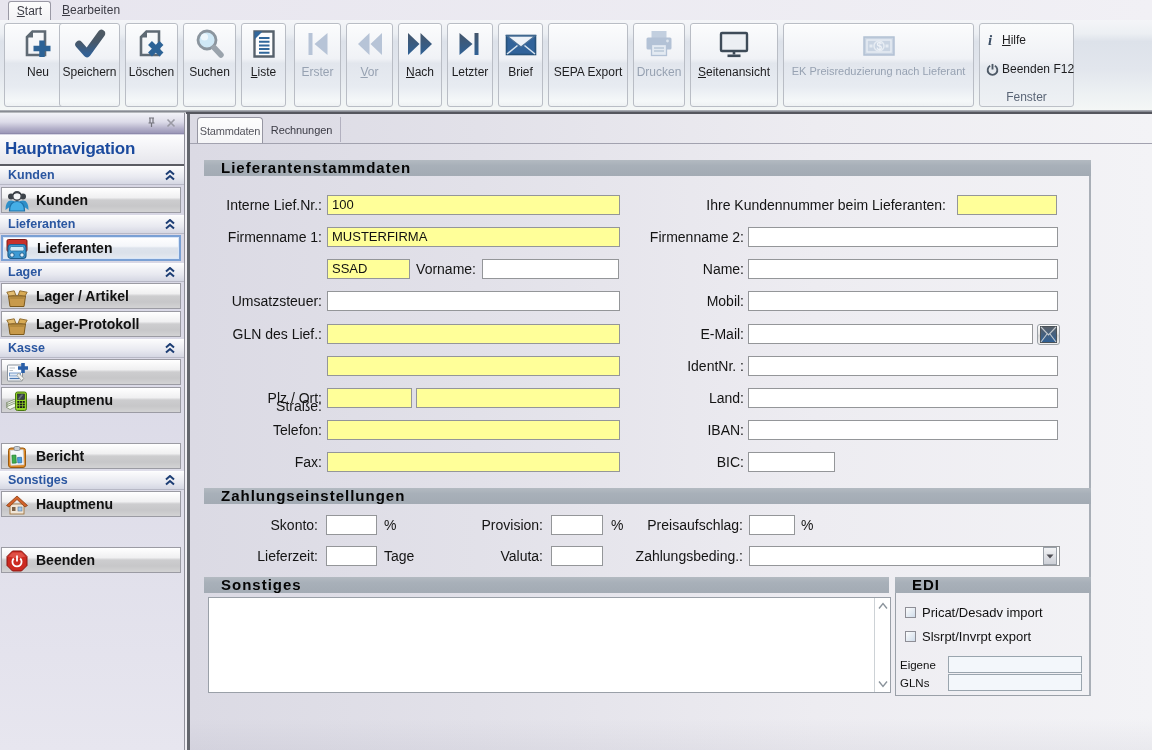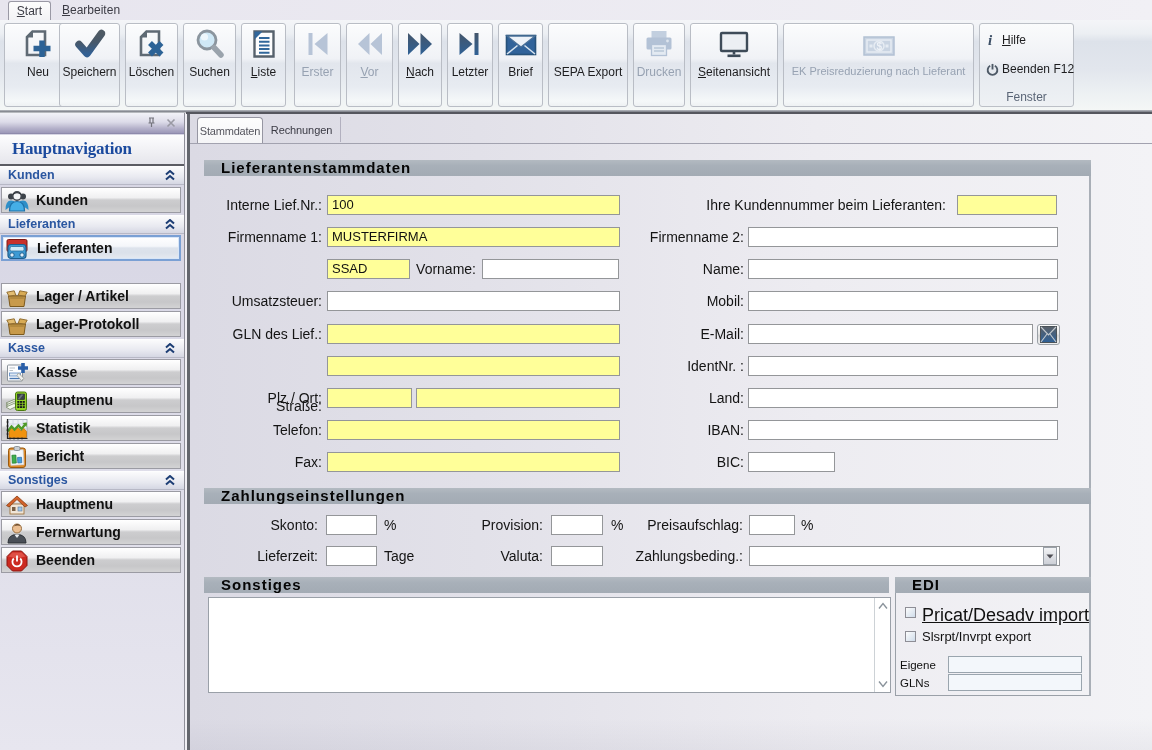--- a/index.html
+++ b/index.html
@@ -23,21 +23,21 @@
 .rbtn.noico .lbl { top:41px; }
 
 
 #grpFenster { position:absolute; left:979px; top:3px; width:95px; height:84px; border:1px solid #bcc0c7; border-radius:3px; background:linear-gradient(180deg,#fafbfc 0%,#eff1f5 45%,#e5e9ef 52%,#eef1f4 100%); }
 #grpFenster .cap { position:absolute; bottom:2px; left:0; width:100%; text-align:center; font-size:12px; color:#5a6576; }
 #grpFenster .row { position:absolute; left:22px; font-size:12px; color:#1d1d1f; white-space:nowrap; }
 
 
 #navpanel { left:0; top:113px; width:185px; height:637px; background:linear-gradient(180deg,#d6d5e3 0%,#dbdae7 40%,#e7e6ef 100%); border-right:1px solid #8f8f99; }
 #navtop { left:0; top:0px; width:184px; height:21px; background:linear-gradient(180deg,#f2f2f8 0%,#dddce9 45%,#b3b0c9 78%,#9c98b8 100%); border-bottom:1px solid #8e8aac; }
-#navtitle { left:0; top:22px; width:184px; height:31px; background:linear-gradient(180deg,#fdfdfe,#e6e6ec); border-bottom:2px solid #5b5c63; font-size:17px; font-weight:bold; color:#1b4a9e; line-height:27px; padding-left:12px; letter-spacing:-0.2px;font-family:Liberation Serif, serif; }
+#navtitle { left:0; top:22px; width:184px; height:31px; background:linear-gradient(180deg,#fdfdfe,#e6e6ec); border-bottom:2px solid #5b5c63; font-size:17px; font-weight:bold; color:#1b4a9e; line-height:27px; padding-left:5px; letter-spacing:-0.2px; }
 .ghead { position:absolute; left:0; width:184px; height:19px; background:linear-gradient(180deg,#fbfbfc 0%,#e8e9f0 60%,#d5d7e3 100%); border-top:1px solid #fdfdfe; border-bottom:1px solid #b7b8c6; font-size:12.5px; font-weight:bold; color:#2a56a0; line-height:17px; padding-left:8px; }
 .ghead svg { position:absolute; right:8px; top:3px; }
 .nitm { position:absolute; left:1px; width:180px; height:26px; border:1px solid #9b9ba3; background:linear-gradient(180deg,#ffffff 0%,#f0f0f1 40%,#cdcdcf 50%,#c7c7c9 75%,#d3d3d4 100%); }
 .nitm .t { position:absolute; left:34px; top:0; font-size:14px; font-weight:bold; color:#111; line-height:24px; white-space:nowrap; }
 .nitm svg, .nitm .ico { position:absolute; left:3px; top:1px; }
 .nitm.sel { border:2px solid #7aa0d4; background:linear-gradient(180deg,#ffffff 0%,#f4f6fa 42%,#dde3ec 50%,#dbe1ea 72%,#e6eaf1 100%); box-shadow:inset 0 0 0 1px #d8e6f8; }
 .nitm.sel .t { line-height:22px; }
 .nitm.sel svg, .nitm.sel .ico { left:2px; top:0px; }
 
 
@@ -247,20 +247,23 @@
       <svg width="24" height="24" viewBox="0 0 24 24">
    <rect x="2" y="2.5" width="20" height="12" rx="1.5" fill="#c8312b" stroke="#7e1a16" stroke-width="1"></rect>
    <rect x="3" y="7.5" width="18" height="14" rx="3" fill="#3d9ad4" stroke="#1d5e8e" stroke-width="1.2"></rect>
    <rect x="5" y="9.5" width="14" height="4.5" rx="1.5" fill="#cfe9f7" stroke="#2a6f9e" stroke-width="0.8"></rect>
    <circle cx="7" cy="18" r="2.2" fill="#dfeefa" stroke="#1d5e8e"></circle>
         <circle cx="17" cy="18" r="2.2" fill="#dfeefa" stroke="#1d5e8e"></circle>
   </svg>
       <span class="t">Lieferanten</span>
     </div>
 
+ <div class="ghead" style="top:150px;">Lager<svg width="12" height="11" viewBox="0 0 12 11">
+        <path d="M2 4.5 L6 1 L10 4.5 M2 9.5 L6 6 L10 9.5" fill="none" stroke="#1c3d74" stroke-width="2"></path>
+      </svg></div>
  <div class="nitm" style="top:170px;">
       <svg width="24" height="24" viewBox="0 0 24 24">
    <path d="M10 10.5 L14.5 10.5 L15 12 L9.5 12 Z" fill="#5f4316"></path>
    <path d="M3.5 11 L20.5 11 L19 21.5 L5 21.5 Z" fill="#c89a4b" stroke="#7d5a1e" stroke-width="1"></path>
    <path d="M4 11 L1.8 7.2 L9.2 5.8 L10.8 10.2 Z" fill="#e3bd72" stroke="#8a6528" stroke-width="0.9"></path>
    <path d="M20 11 L22.2 7.2 L14.8 5.8 L13.2 10.2 Z" fill="#d8ab55" stroke="#8a6528" stroke-width="0.9"></path>
    <path d="M5.2 13 L18.8 13" stroke="#9a7630" stroke-width="0.9"></path>
   </svg>
       <span class="t">Lager / Artikel</span>
     </div>
@@ -304,32 +307,20 @@
           <rect x="12.3" y="14.6" width="2.1" height="1.8"></rect>
           <rect x="15" y="14.6" width="2.1" height="1.8"></rect>
           <rect x="17.7" y="14.6" width="2.1" height="1.8"></rect>
           <rect x="12.3" y="17.2" width="2.1" height="1.8"></rect>
           <rect x="15" y="17.2" width="2.1" height="1.8"></rect>
           <rect x="17.7" y="17.2" width="2.1" height="1.8"></rect>
         </g>
   </svg>
       <span class="t">Hauptmenu</span>
     </div>
- <div class="nitm" style="top:302px;">
-      <svg width="24" height="24" viewBox="0 0 24 24">
-   <rect x="3" y="2.5" width="19" height="18" fill="#eef1f6" stroke="#9aa2ae" stroke-width="0.8"></rect>
-   <path d="M3 7 H22 M3 11.5 H22 M3 16 H22 M8 2.5 V20.5 M13 2.5 V20.5 M18 2.5 V20.5" stroke="#c6cede" stroke-width="0.7"></path>
-   <path d="M4 20.5 L4 12 L7 10 L10 13 L13 10.5 L16 14 L19 11.5 L21.5 14.5 L21.5 20.5 Z" fill="#f0930f" stroke="#b86a08" stroke-width="0.7"></path>
-   <path d="M2.5 14.5 L6.5 9.5 L9.5 12.5 L13.5 8.5 L16.5 12 L21 6.5" fill="none" stroke="#4e9a28" stroke-width="2.4"></path>
-   <path d="M17.5 6 L22 5.5 L21.5 10 Z" fill="#4e9a28"></path>
-   <path d="M2.5 2 V21.5 H22.5" fill="none" stroke="#222" stroke-width="1.2"></path>
-   <path d="M1.5 5 H3.5 M1.5 9 H3.5 M1.5 13 H3.5 M1.5 17 H3.5 M5 20.5 V22.5 M9 20.5 V22.5 M13 20.5 V22.5 M17 20.5 V22.5" stroke="#222" stroke-width="0.9"></path>
-  </svg>
-      <span class="t">Statistik</span>
-    </div>
  <div class="nitm" style="top:330px;">
       <svg width="24" height="24" viewBox="0 0 24 24">
    <rect x="3.5" y="3" width="17" height="19.5" rx="2.5" fill="#e08b28" stroke="#9a5a10" stroke-width="1"></rect>
    <rect x="5.5" y="5" width="13" height="15" fill="#f6f8fa" stroke="#c8d0d8" stroke-width="0.7" transform="rotate(-3 12 12)"></rect>
    <rect x="7" y="10" width="4" height="8" fill="#3fae4e" stroke="#1e7c2a" stroke-width="0.7" transform="rotate(-3 12 12)"></rect>
    <rect x="12.5" y="12.5" width="4" height="5.5" fill="#4aa0dc" stroke="#2a6ca8" stroke-width="0.7" transform="rotate(-3 12 12)"></rect>
    <rect x="9" y="1.5" width="6" height="4" rx="1.5" fill="#c8cdd2" stroke="#7a828a" stroke-width="0.8"></rect>
   </svg>
       <span class="t">Bericht</span>
     </div>
@@ -338,29 +329,20 @@
         <path d="M2 4.5 L6 1 L10 4.5 M2 9.5 L6 6 L10 9.5" fill="none" stroke="#1c3d74" stroke-width="2"></path>
       </svg></div>
  <div class="nitm" style="top:378px;">
       <svg width="24" height="24" viewBox="0 0 24 24">
    <rect x="5" y="11" width="14" height="10" fill="#f0e6d8" stroke="#9a6a30" stroke-width="0.8"></rect>
    <path d="M1.5 12.5 L12 3 L22.5 12.5 L20 14 L12 6.5 L4 14 Z" fill="#d2622a" stroke="#8a3d12" stroke-width="0.8"></path>
    <rect x="7" y="14" width="3.5" height="4" fill="#7a6046"></rect>
    <rect x="13" y="14" width="4" height="4" fill="#9ec7e8" stroke="#5a789a" stroke-width="0.6"></rect>
   </svg>
       <span class="t">Hauptmenu</span>
-    </div>
- <div class="nitm" style="top:406px;">
-      <svg width="24" height="24" viewBox="0 0 24 24">
-   <circle cx="12" cy="7.5" r="4.5" fill="#ecbf92" stroke="#9a7040"></circle>
-   <path d="M11 3.2 Q12 2.6 13.5 3.2 L15.8 5 Q12 4 8.5 5.5 Z" fill="#6b4a2c"></path>
-   <path d="M3 22 Q3 13.5 12 13.5 Q21 13.5 21 22 Z" fill="#4a4f57" stroke="#2c3036"></path>
-   <path d="M9.5 13.8 L12 17 L14.5 13.8 Q12 12.6 9.5 13.8" fill="#e8ecf0"></path>
-  </svg>
-      <span class="t">Fernwartung</span>
     </div>
  <div class="nitm" style="top:434px;">
       <svg width="24" height="24" viewBox="0 0 24 24">
    <path d="M7.5 2 H16.5 L22 7.5 V16.5 L16.5 22 H7.5 L2 16.5 V7.5 Z" fill="#cc2a20" stroke="#8a1510" stroke-width="1"></path>
    <path d="M7.5 3.5 H16.5 L20.5 7.5 L12 9.5 L3.5 7.5 Z" fill="#e2574d" opacity="0.85"></path>
    <path d="M8.8 9.5 A4.6 4.6 0 1 0 15.2 9.5" fill="none" stroke="#fff" stroke-width="1.8"></path>
    <path d="M12 6.5 V12.5" stroke="#fff" stroke-width="1.8"></path>
   </svg>
       <span class="t">Beenden</span>
     </div>
@@ -458,21 +440,21 @@
  <div class="abs" style="left:684px;top:485px;width:1px;height:94px;background:#cdd2d6;"></div>
  <svg width="10" height="8" viewBox="0 0 10 8" style="position:absolute;left:688px;top:489px;">
       <path d="M1 6.5 L5 1.5 L9 6.5" fill="none" stroke="#8a939b" stroke-width="1.4"></path>
     </svg>
  <svg width="10" height="8" viewBox="0 0 10 8" style="position:absolute;left:688px;top:567px;">
       <path d="M1 1.5 L5 6.5 L9 1.5" fill="none" stroke="#8a939b" stroke-width="1.4"></path>
     </svg>
 
  <div class="abs" style="left:705px;top:480px;width:196px;height:103px;border-left:1px solid #9aa0a8;border-bottom:1px solid #9aa0a8;border-right:2px solid #a9afb7;"></div>
  <div class="abs" style="left:715px;top:494px;width:11px;height:11px;background:linear-gradient(135deg,#fdfdfd,#cfdcea);border:1px solid #8e8e96;"></div>
- <div class="abs" style="left:732px;top:492px;font-size:18px;color:#101010;text-decoration:underline;">Pricat/Desadv import</div>
+ <div class="abs" style="left:732px;top:492px;font-size:13px;color:#101010;">Pricat/Desadv import</div>
  <div class="abs" style="left:715px;top:518px;width:11px;height:11px;background:linear-gradient(135deg,#fdfdfd,#cfdcea);border:1px solid #8e8e96;"></div>
  <div class="abs" style="left:732px;top:516px;font-size:13px;color:#101010;">Slsrpt/Invrpt export</div>
  <div class="abs" style="left:710px;top:546px;font-size:11.5px;color:#101010;">Eigene</div>
  <div class="abs" style="left:758px;top:543px;width:134px;height:17px;background:#f3f7fb;border:1px solid #9aa5ae;"></div>
  <div class="abs" style="left:710px;top:564px;font-size:11.5px;color:#101010;">GLNs</div>
  <div class="abs" style="left:758px;top:561px;width:134px;height:17px;background:#f3f7fb;border:1px solid #9aa5ae;"></div>
 </div>
 <div class="abs" id="mainTopline"></div>
 
 </body></html>

